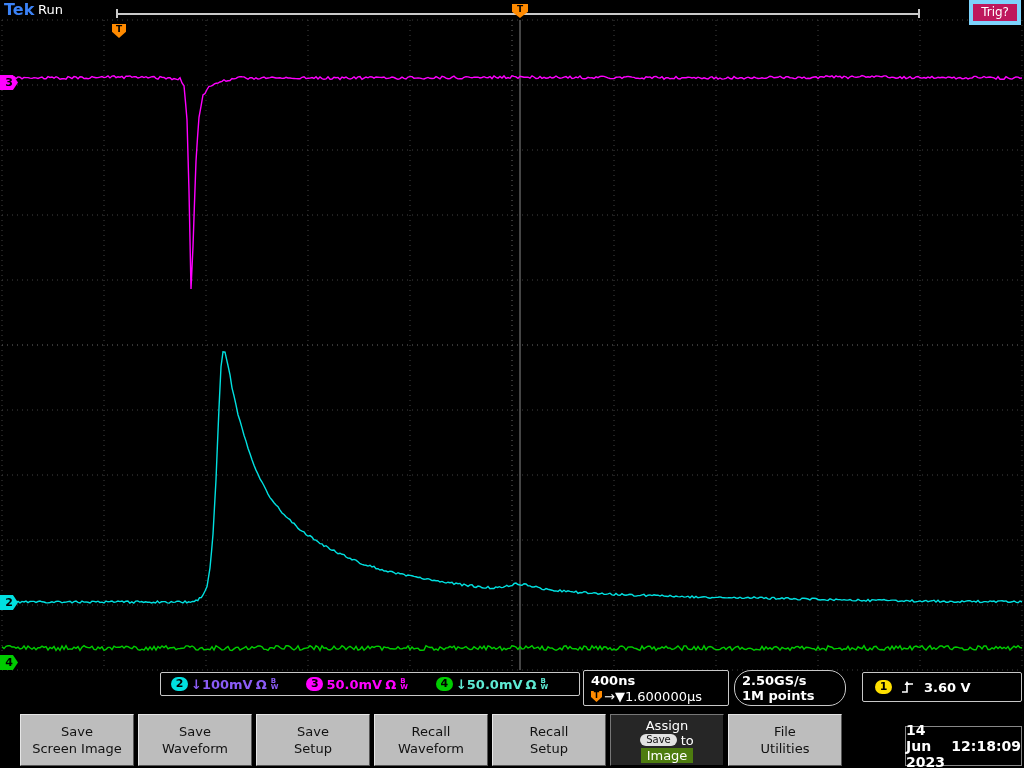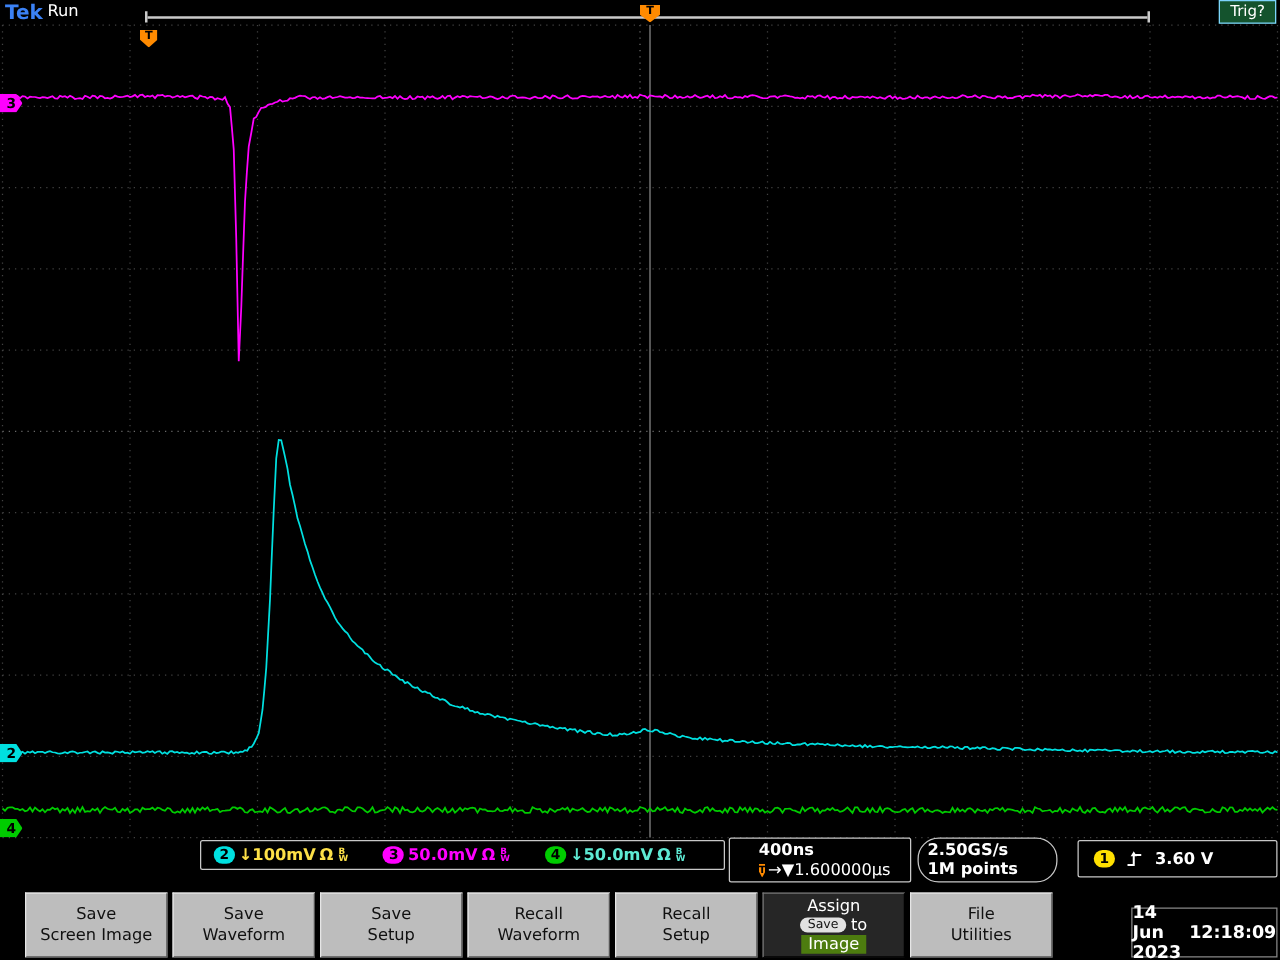--- a/index.html
+++ b/index.html
@@ -2,21 +2,21 @@
 <html><head>
 <meta charset="utf-8">
 <style>
   html,body{margin:0;padding:0;background:#000;}
   body{width:1024px;height:768px;overflow:hidden;font-family:"DejaVu Sans",sans-serif;}
   .screen{position:relative;width:1024px;height:768px;background:#000;}
 
   
   .brand{position:absolute;left:4px;top:0;color:#3b82f6;font-size:16px;font-weight:bold;}
   .status{position:absolute;left:38px;top:2px;color:#fff;font-size:13px;}
-  .trig-box{position:absolute;right:3px;top:0;border:1px solid #7dd3fc;color:#fff;font-size:12px;padding:1px 8px 2px;background:#14532d;margin-left:44px;}
+  .trig-box{position:absolute;right:3px;top:0;border:4px solid #7dd3fc;color:#fff;font-size:12px;padding:1px 8px 2px;background:#be185d;margin-left:44px;}
   .record-line{position:absolute;left:118px;top:13px;width:800px;height:2px;background:#c9c9c9;}
   .record-bracket{position:absolute;top:9px;width:2px;height:9px;background:#c9c9c9;}
   .rb-l{left:116px;} .rb-r{left:918px;}
   .expansion-marker{position:absolute;left:512px;top:4px;width:16px;height:14px;background:#ff8a00;
     clip-path:polygon(0 0,100% 0,100% 55%,50% 100%,0 55%);
     color:#000;font-size:9px;font-weight:bold;text-align:center;line-height:10px;}
 
   
   #scope-svg{position:absolute;left:0;top:0;}
   .t-flag{position:absolute;left:112px;top:24px;width:14px;height:14px;background:#ff8a00;
@@ -26,26 +26,26 @@
     text-align:center;line-height:15px;clip-path:polygon(0 0,72% 0,100% 50%,72% 100%,0 100%);}
   .m3{top:75px;background:#ff00ff;}
   .m2{top:595px;background:#00e0e0;}
   .m4{top:655px;background:#00cc00;}
 
   
   .readouts{position:absolute;left:0;top:670px;width:1024px;height:38px;}
   .box{position:absolute;border:1px solid #c8c8c8;border-radius:2px;background:#000;box-sizing:border-box;}
   .channels-box{left:160px;top:2px;width:420px;height:24px;display:flex;align-items:center;gap:28px;padding:0 10px;}
   .ch-group{display:flex;align-items:center;gap:3px;font-size:13px;font-weight:bold;white-space:nowrap;}
-  .c-cyan{color:#fde047;} .c-mag{color:#ff00ff;} .c-grn{color:#5eead4;}
+  .c-cyan{color:#8b5cf6;} .c-mag{color:#ff00ff;} .c-grn{color:#5eead4;}
   .badge{display:inline-block;min-width:17px;height:14px;border-radius:7px;color:#000;font-size:11px;
     font-weight:bold;text-align:center;line-height:14px;padding:0 2px;box-sizing:border-box;}
   .bg-cyan{background:#00e0e0;} .bg-mag{background:#ff00ff;} .bg-grn{background:#00cc00;} .bg-yel{background:#ffe000;}
   .bw{display:inline-flex;flex-direction:column;font-size:7px;line-height:6px;margin-left:1px;font-weight:bold;}
-  .timebase-box{left:583px;top:0;width:146px;height:36px;padding:2px 23px;color:#fff;font-size:13px;}
+  .timebase-box{left:583px;top:0;width:146px;height:36px;padding:2px 7px;color:#fff;font-size:13px;}
   .tb-line1{font-weight:bold;}
   .tb-line2{display:flex;align-items:center;gap:2px;margin-top:1px;}
   .t-mini{display:inline-block;width:11px;height:11px;background:#ff8a00;color:#000;font-size:8px;font-weight:bold;
     text-align:center;line-height:9px;clip-path:polygon(0 0,100% 0,100% 55%,50% 100%,0 55%);}
   .acq-box{left:734px;top:0;width:112px;height:36px;padding:2px 7px;color:#fff;font-size:13px;font-weight:bold;border-radius:17px;}
   .trigger-box{left:862px;top:2px;width:160px;height:30px;display:flex;align-items:center;gap:9px;padding:0 12px;color:#fff;font-size:13px;font-weight:bold;}
 
   
   .menu{position:absolute;left:0;top:710px;width:1024px;height:58px;background:#000;}
   .menu-btn{position:absolute;top:4px;width:114px;height:52px;background:#bdbdbd;color:#111;font-size:13px;

